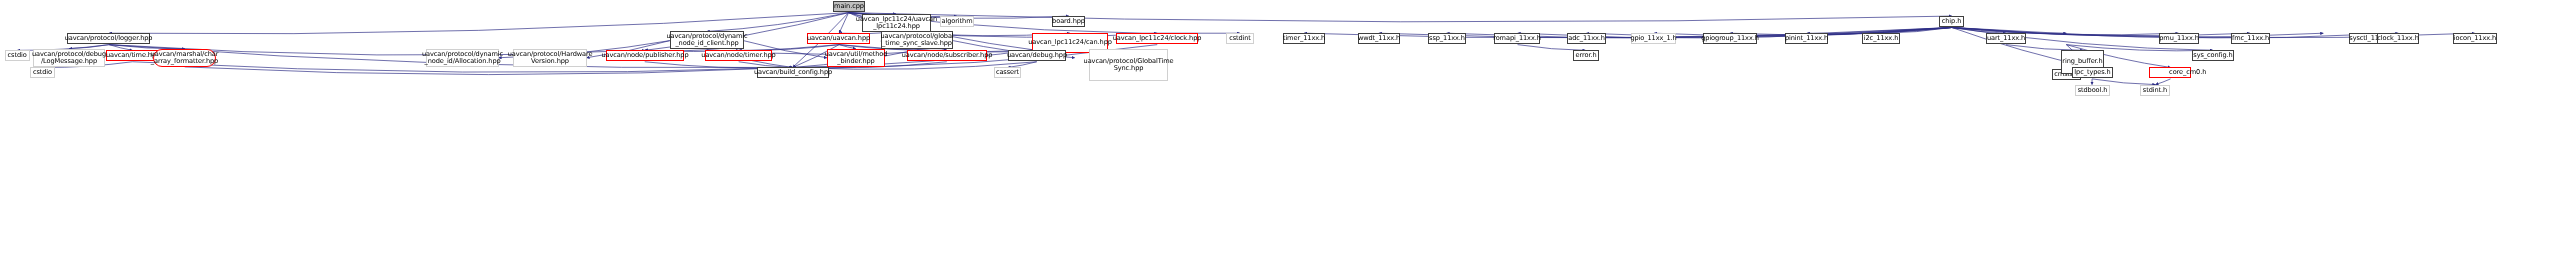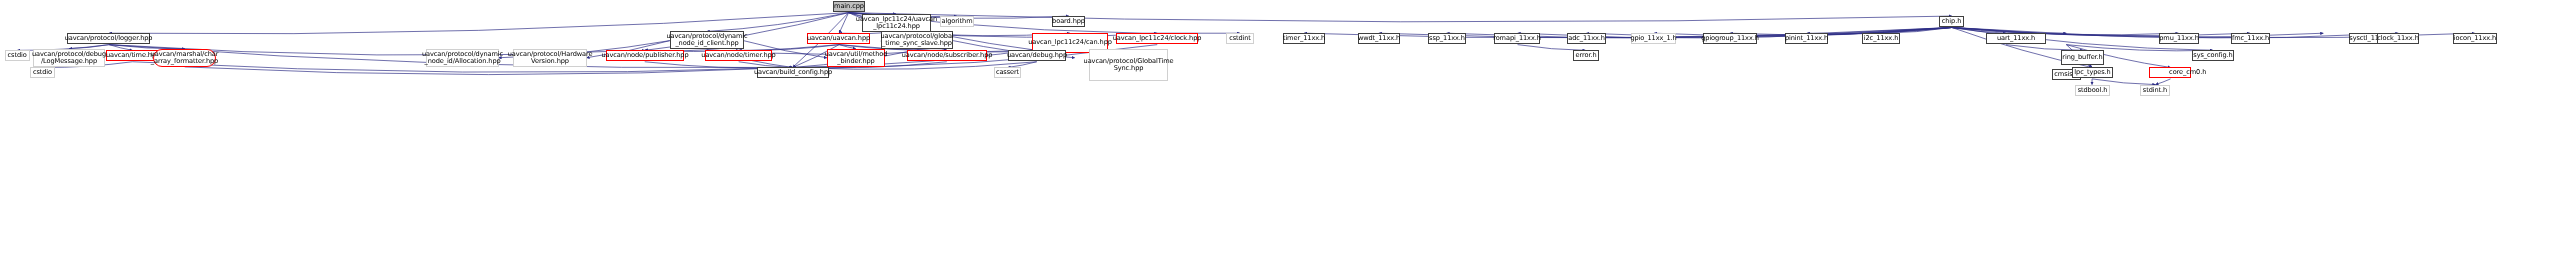--- a/index.html
+++ b/index.html
@@ -162,21 +162,21 @@
       <div class="node sys" style="left: 1226px; top: 33px; width: 28px; height: 11.4px;">cstdint</div>
       <div class="node " style="left: 1283px; top: 33px; width: 42px; height: 11.4px;">timer_11xx.h</div>
       <div class="node " style="left: 1358px; top: 33px; width: 42px; height: 11.4px;">wwdt_11xx.h</div>
       <div class="node " style="left: 1428px; top: 33px; width: 38px; height: 11.4px;">ssp_11xx.h</div>
       <div class="node " style="left: 1494px; top: 33px; width: 46px; height: 11.4px;">romapi_11xx.h</div>
       <div class="node " style="left: 1567px; top: 33px; width: 39px; height: 11.4px;">adc_11xx.h</div>
       <div class="node sys" style="left: 1631px; top: 33px; width: 45px; height: 11.4px;">gpio_11xx_1.h</div>
       <div class="node " style="left: 1703px; top: 33px; width: 54px; height: 11.4px;">gpiogroup_11xx.h</div>
       <div class="node " style="left: 1785px; top: 33px; width: 43px; height: 11.4px;">pinint_11xx.h</div>
       <div class="node " style="left: 1862px; top: 33px; width: 38px; height: 11.4px;">i2c_11xx.h</div>
-      <div class="node " style="left: 1986px; top: 33px; width: 60px; height: 11.4px;">uart_11xx.h</div>
+      <div class="node " style="left: 1986px; top: 33px; width: 40px; height: 11.4px;">uart_11xx.h</div>
       <div class="node " style="left: 2052px; top: 33px; width: 29px; height: 11.4px; margin-top: 36px;">cmsis.h</div>
       <div class="node " style="left: 2159px; top: 33px; width: 40px; height: 11.4px;">pmu_11xx.h</div>
       <div class="node " style="left: 2231px; top: 33px; width: 39px; height: 11.4px;">fmc_11xx.h</div>
       <div class="node " style="left: 2301px; top: 33px; width: 44px; height: 11.4px; margin-left: 48px;">sysctl_11xx.h</div>
       <div class="node " style="left: 2377px; top: 33px; width: 42px; height: 11.4px;">clock_11xx.h</div>
       <div class="node " style="left: 2453px; top: 33px; width: 44px; height: 11.4px;">iocon_11xx.h</div>
       <div class="node sys" style="left: 4.6px; top: 50px; width: 25px; height: 11.4px;">cstdio</div>
       <div class="node sys" style="left: 33px; top: 49px; width: 72px; height: 18px;">uavcan/protocol/debug
 /LogMessage.hpp</div>
       <div class="node hl" style="left: 106px; top: 50px; width: 54px; height: 11.4px;">uavcan/time.hpp</div>
@@ -188,21 +188,21 @@
 Version.hpp</div>
       <div class="node hl" style="left: 606px; top: 50px; width: 78px; height: 11.4px;">uavcan/node/publisher.hpp</div>
       <div class="node hl" style="left: 705px; top: 50px; width: 67px; height: 11.4px;">uavcan/node/timer.hpp</div>
       <div class="node hl" style="left: 827px; top: 49px; width: 58px; height: 18px;">uavcan/util/method
 _binder.hpp</div>
       <div class="node hl" style="left: 907px; top: 50px; width: 80px; height: 11.4px;">uavcan/node/subscriber.hpp</div>
       <div class="node " style="left: 1008px; top: 50px; width: 58px; height: 11.4px;">uavcan/debug.hpp</div>
       <div class="node sys" style="left: 1089px; top: 49px; width: 79px; height: 32px;">uavcan/protocol/GlobalTime
 Sync.hpp</div>
       <div class="node " style="left: 1573px; top: 50px; width: 26px; height: 11.4px;">error.h</div>
-      <div class="node " style="left: 2061px; top: 50px; width: 43px; height: 15px;">ring_buffer.h</div>
+      <div class="node " style="left: 2061px; top: 50px; width: 43px; height: 24px;">ring_buffer.h</div>
       <div class="node " style="left: 2192px; top: 50px; width: 42px; height: 11.4px;">sys_config.h</div>
       <div class="node sys" style="left: 30px; top: 67px; width: 25px; height: 11.4px;">cstdio</div>
       <div class="node " style="left: 757px; top: 67px; width: 72px; height: 11.4px;">uavcan/build_config.hpp</div>
       <div class="node sys" style="left: 994px; top: 67px; width: 27px; height: 11.4px;">cassert</div>
       <div class="node " style="left: 2072px; top: 67px; width: 41px; height: 11.4px;">lpc_types.h</div>
       <div class="node hl" style="left: 2149px; top: 67px; width: 42px; height: 11.4px; padding-left: 37px;">core_cm0.h</div>
       <div class="node sys" style="left: 2075px; top: 85px; width: 35px; height: 11.4px;">stdbool.h</div>
       <div class="node sys" style="left: 2140px; top: 85px; width: 30px; height: 11.4px;">stdint.h</div>
     </div>
 </div>

